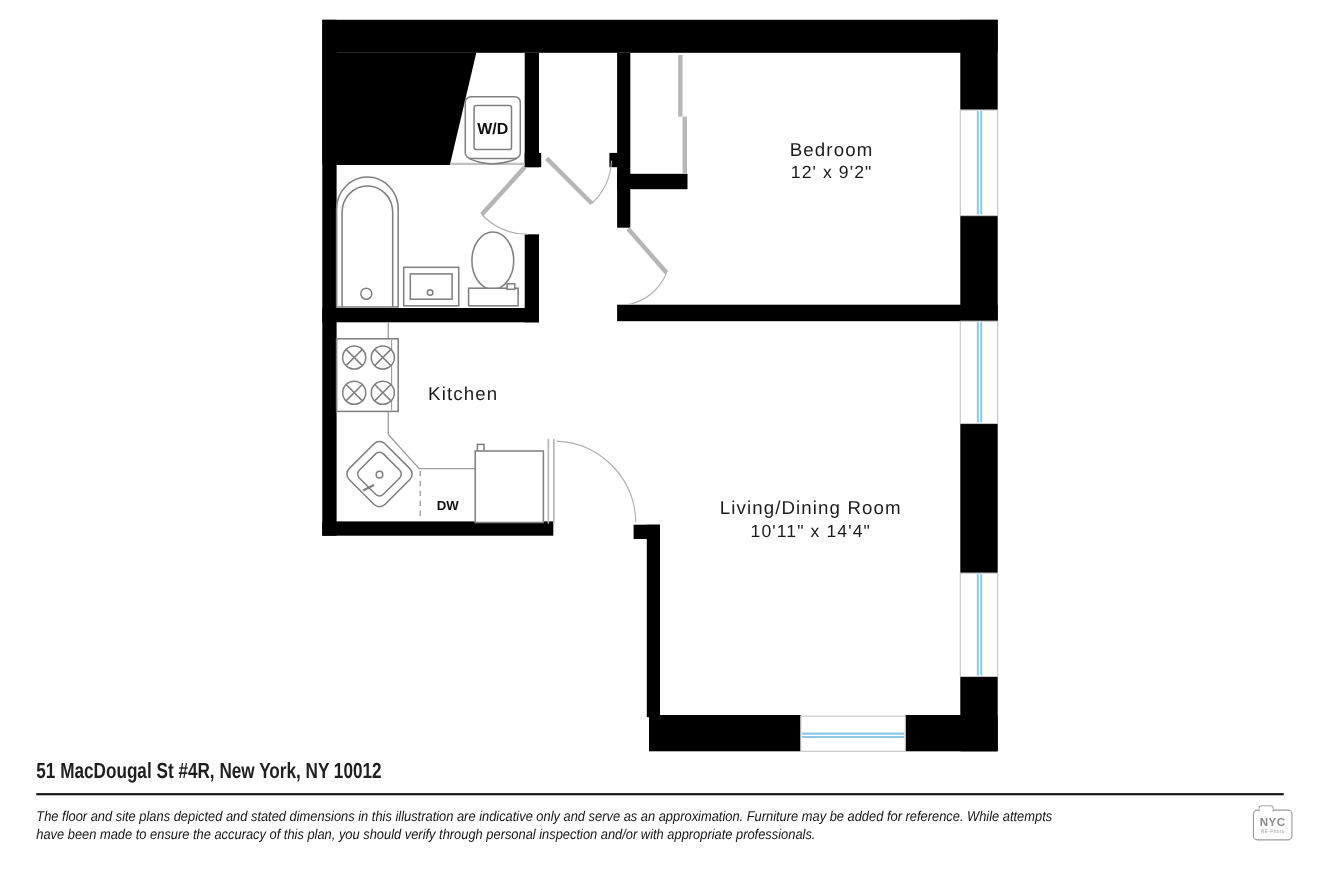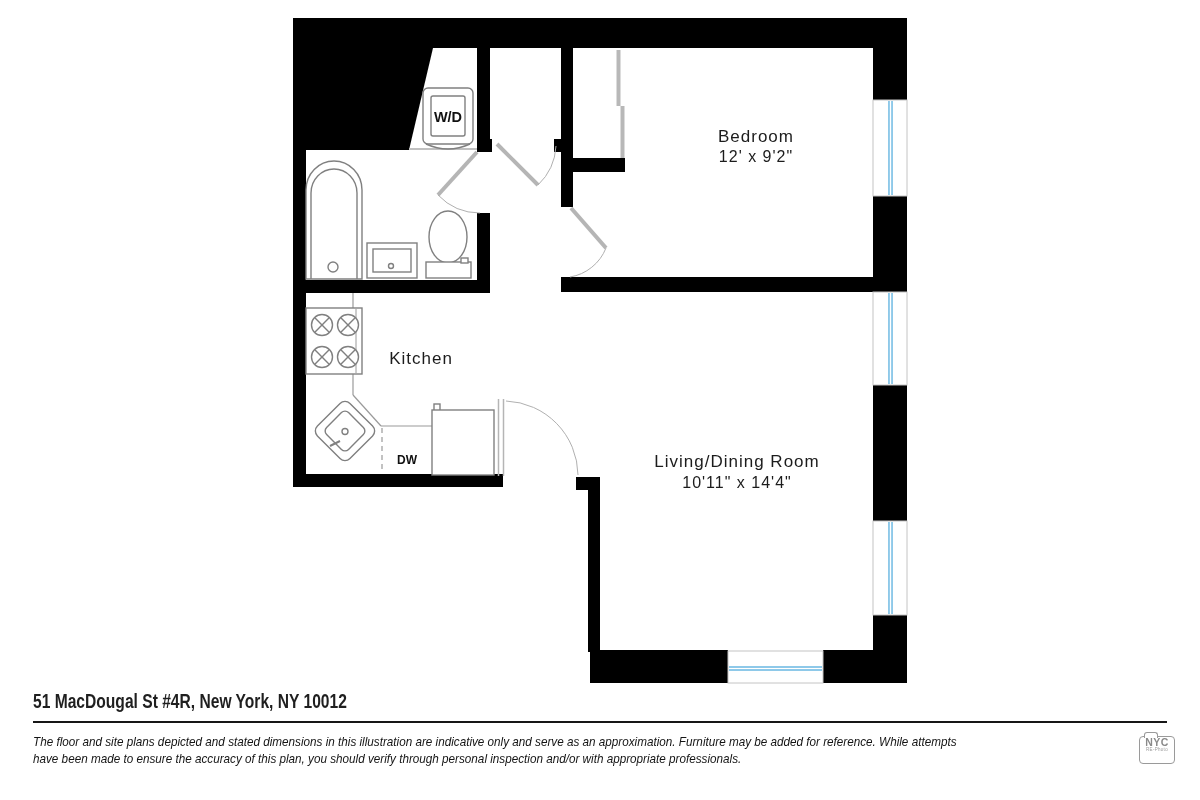--- a/index.html
+++ b/index.html
@@ -9,21 +9,21 @@
   .room-label{font-family:"Liberation Sans",sans-serif;fill:#1c1c1c;letter-spacing:1px;}
   .appl-label{font-family:"Liberation Sans",sans-serif;fill:#111;font-weight:bold;}
   .footer-address{position:absolute;left:33px;top:690px;font-size:20px;font-weight:bold;
                   color:#1f1f1f;transform:scaleX(0.78);transform-origin:left top;white-space:nowrap;}
   .footer-rule{position:absolute;left:33px;top:721px;width:1134px;height:2px;background:#161616;}
   .footer-disclaimer{position:absolute;left:33px;top:733px;font-size:13px;font-style:italic;
                      color:#141414;line-height:17px;transform:scaleX(0.9);transform-origin:left top;}
   .footer-disclaimer div{white-space:nowrap;}
   .logo-camera{position:absolute;left:1139px;top:736px;width:34px;height:26px;
                border:1.5px solid #9a9a9a;border-radius:4px;background:#fff;
-               display:flex;flex-direction:column;align-items:center;}
+               display:flex;flex-direction:column;align-items:center;justify-content:center;}
   .logo-camera::before{content:"";position:absolute;top:-5px;left:4px;width:12px;height:5px;
                border:1.5px solid #9a9a9a;border-bottom:none;border-radius:3px 3px 0 0;background:#fff;}
   .logo-nyc{font-size:10.5px;font-weight:700;color:#8a8a8a;letter-spacing:0.5px;line-height:10px;}
   .logo-sub{font-size:4.5px;color:#9a9a9a;letter-spacing:0.3px;line-height:5px;}
 </style>
 </head>
 <body>
 
 <div id="stage">
 

